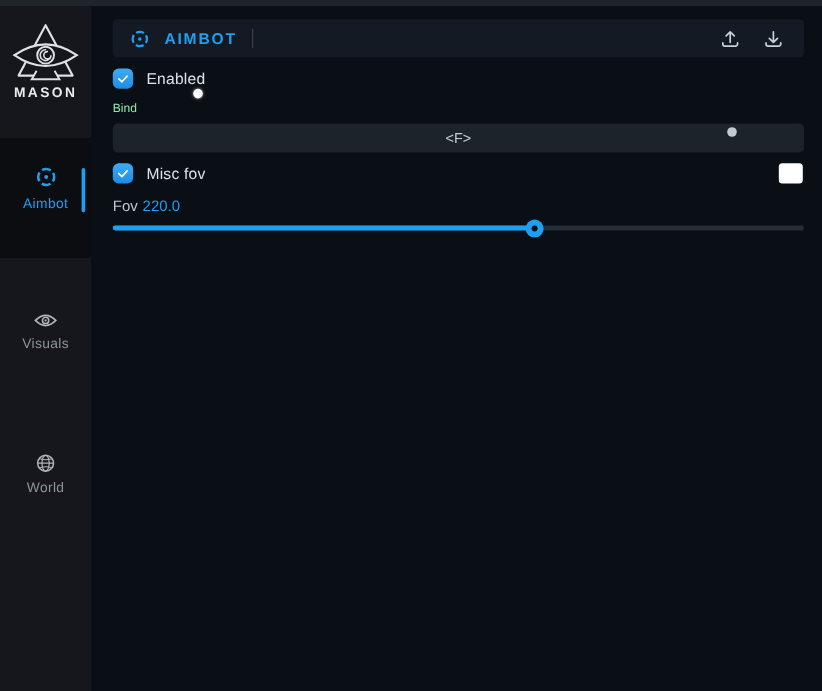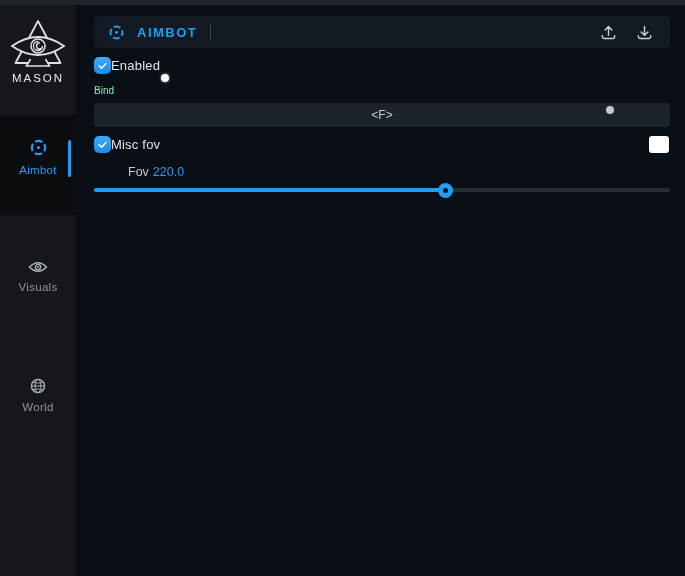--- a/index.html
+++ b/index.html
@@ -17,21 +17,21 @@
   
   .sidebar {
     position:absolute; left:0; top:5px; width:76px; height:571px;
     background:#15171c;
   }
   .logo {
     position:absolute; left:0; top:14px; width:76px;
     display:flex; flex-direction:column; align-items:center;
   }
   .brand {
-    margin-top:3px; font-size:11.5px; font-weight:normal; letter-spacing:2px;
+    margin-top:3px; font-size:11.5px; font-weight:bold; letter-spacing:2px;
     color:#e9ecef;
   }
   .nav-item {
     position:absolute; left:0; width:76px;
     display:flex; flex-direction:column; align-items:center; gap:7px;
     cursor:pointer;
   }
   .nav-item .nav-label { font-size:11.5px; color:#8d949d; letter-spacing:.3px; }
   .nav-active-box {
     position:absolute; left:0; top:110px; width:76px; height:100px;
@@ -65,33 +65,33 @@
     cursor:pointer;
   }
   .icon-btn + .icon-btn { margin-left:12px; }
   .row { position:absolute; left:18px; display:flex; align-items:center; }
   .checkbox {
     width:17px; height:17px; border-radius:5px;
     background:linear-gradient(180deg,#41aaf4,#1b8de5);
     display:flex; align-items:center; justify-content:center;
     cursor:pointer; flex:none;
   }
-  .check-label { font-size:13px; color:#dfe3e8; letter-spacing:.2px; }
+  .check-label { margin-left:11px; font-size:13px; color:#dfe3e8; letter-spacing:.2px; }
   .field-label { position:absolute; left:18px; font-size:10px; color:#86efac; }
   .bind-field {
     position:absolute; left:18px; top:103px; width:576px; height:24px;
     background:#1c232b; border-radius:4px;
     display:flex; align-items:center; justify-content:center;
     font-size:12px; color:#c6cbd2; cursor:pointer;
   }
   .color-swatch {
     position:absolute; left:573px; top:136px; width:20px; height:17px;
     border-radius:3px; cursor:pointer;
   }
-  .fov-label { position:absolute; left:18px; top:165px; font-size:12.5px; color:#c3c8cf;margin-left:34px; }
+  .fov-label { position:absolute; left:18px; top:165px; font-size:12.5px; color:#c3c8cf; }
   .fov-value { color:#1f9ff2; margin-left:4px; }
   .slider { position:absolute; left:18px; top:182px; width:576px; height:16px; cursor:pointer; }
   .slider-track {
     position:absolute; left:0; top:6px; width:100%; height:4px;
     background:#272d35; border-radius:2px;
   }
   .slider-fill {
     position:absolute; left:0; top:6px; height:4px;
     background:#1f9ff2; border-radius:2px;
   }

